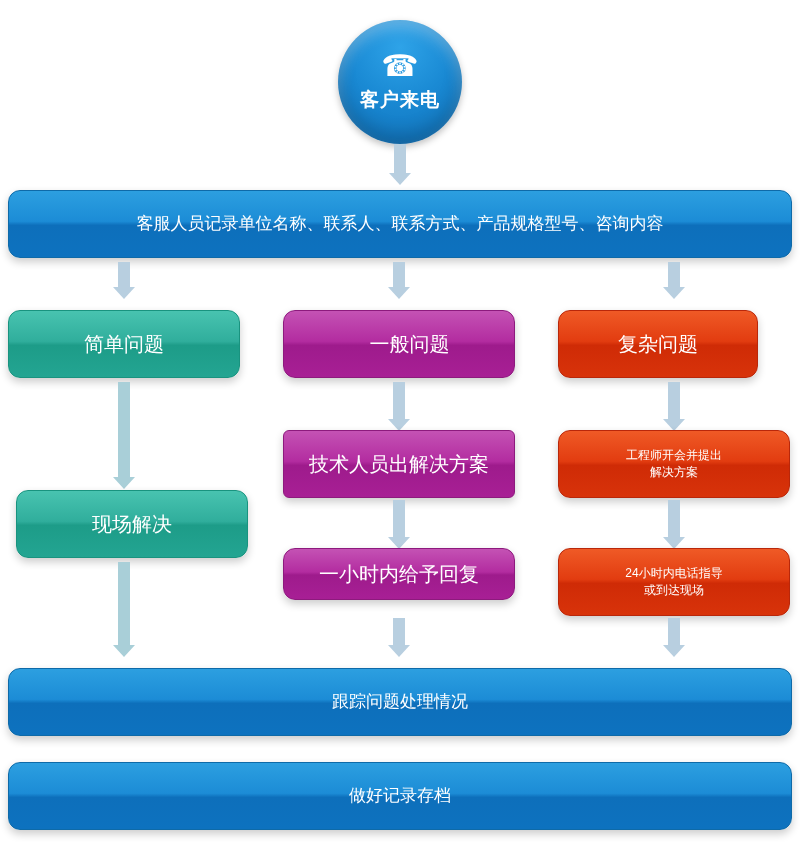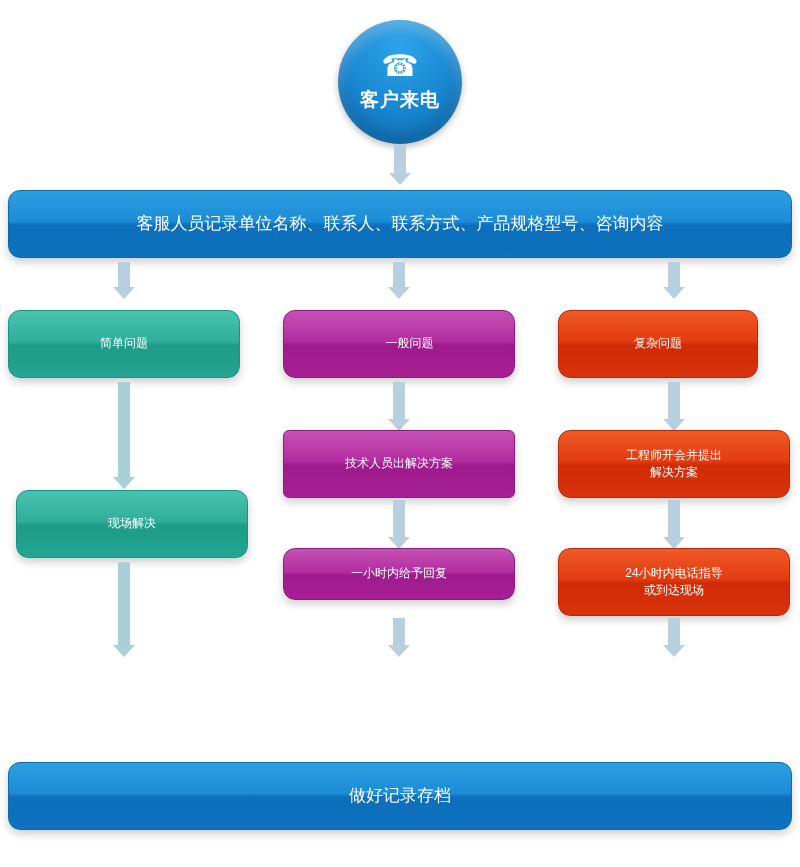--- a/index.html
+++ b/index.html
@@ -76,21 +76,21 @@
   .purple {
     background: linear-gradient(to bottom, #c452b4 0%, #b32ca0 46%, #9e1b8c 52%, #a81f95 100%);
     border: 1px solid #8d1a7d;
   }
   .red {
     background: linear-gradient(to bottom, #ef5a26 0%, #e23c10 46%, #cf2b06 52%, #d8330a 100%);
     border: 1px solid #b9270a;
   }
 
   .fs17 { font-size: 17px; }
-  .fs16 { font-size: 12px; }
+  .fs16 { font-size: 20px; }
   .fs15 { font-size: 12px; }
 
   
   .arrow {
     position: absolute;
     background: #b8cfe0;
   }
   .arrow .head {
     position: absolute;
     left: 50%;
@@ -188,18 +188,21 @@
   <div class="arrow tealish" style="left:118px; top:562px; width:12px; height:84px;">
     <span class="head"></span>
   </div>
   <div class="arrow" style="left:393px; top:618px; width:12px; height:28px;">
     <span class="head"></span>
   </div>
   <div class="arrow" style="left:668px; top:618px; width:12px; height:28px;">
     <span class="head"></span>
   </div>
 
+  <div class="box blue fs17" style="left:8px; top:668px; width:784px; height:68px;">
+    <span class="txt">跟踪问题处理情况</span>
+  </div>
 
   <div class="box blue fs17" style="left:8px; top:762px; width:784px; height:68px;">
     <span class="txt">做好记录存档</span>
   </div>
 
 </div>
 
 </body></html>

